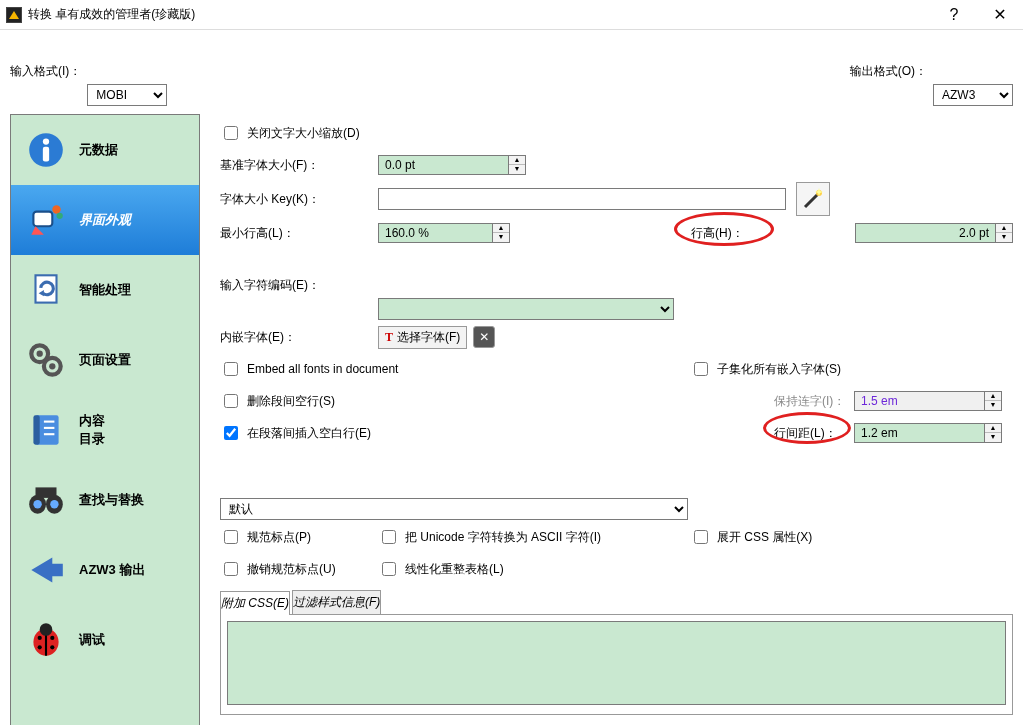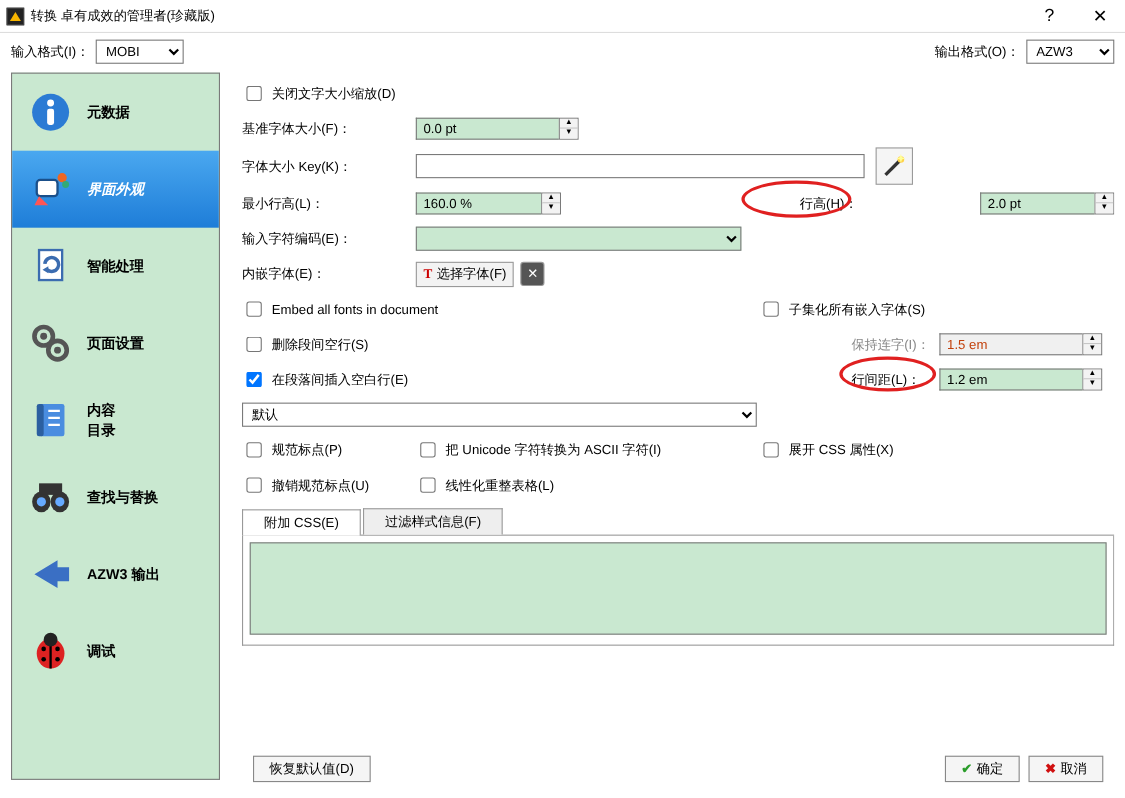--- a/index.html
+++ b/index.html
@@ -7,21 +7,21 @@
 
 .titlebar { height: 30px; display: flex; align-items: center; padding-left: 6px; background: #fff; border-bottom: 1px solid #ddd; }
 .titlebar .icon-box { width: 16px; height: 16px; background: #222; border: 1px solid #444; display: inline-flex; align-items: center; justify-content: center; margin-right: 6px; }
 .titlebar .icon-box::after { content: ""; width: 0; height: 0; border-style: solid; border-width: 0 5px 8px 5px; border-color: transparent transparent #f7b500 transparent; }
 .titlebar .title { flex: 1; color: #000; }
 .titlebar .winbtn { width: 46px; height: 30px; display: flex; align-items: center; justify-content: center; font-size: 16px; font-family: sans-serif; }
 
 .formatbar { display: flex; align-items: center; padding: 6px 10px; gap: 6px; }
 .formatbar .spacer { flex: 1; }
 select, input[type="text"] { border: 1px solid #7a7a7a; background: #fff; padding: 2px 4px; height: 22px; }
-select { background: #fff; }
+select { background: #fff; margin-top: 48px; }
 
 .body { display: flex; height: calc(725px - 30px - 34px); }
 .sidebar { width: 190px; background: #c9e8d0; margin: 2px 0 16px 10px; border: 1px solid #7a7a7a; overflow: hidden; }
 .sidebar-item { display: flex; align-items: center; height: 70px; padding-left: 14px; gap: 12px; cursor: pointer; }
 .sidebar-item.selected { background: linear-gradient(to bottom, #4aa8f0, #1e7dd8); color: #fff; text-align: center; }
 .sidebar-item .label { font-weight: bold; font-size: 13px; }
 .sidebar-item .icon { width: 42px; height: 42px; display: flex; align-items: center; justify-content: center; }
 
 .main { flex: 1; padding: 6px 10px 6px 20px; display: flex; flex-direction: column; }
 .formarea { flex: 1; overflow: auto; }
@@ -29,32 +29,32 @@
 .label-col { width: 158px; }
 .chk { display: inline-flex; align-items: center; gap: 6px; }
 input[type="checkbox"] { width: 14px; height: 14px; }
 
 .green-input { background: #c9e8d0; border: 1px solid #7a7a7a; }
 .spinner { display: inline-flex; align-items: stretch; }
 .spinner input { border: 1px solid #7a7a7a; border-right: none; padding: 2px 6px; }
 .spinner .spins { display: flex; flex-direction: column; border: 1px solid #7a7a7a; }
 .spinner .spins .sp { width: 16px; height: 9px; font-size: 7px; line-height: 7px; text-align: center; border-bottom: 1px solid #bbb; background: #f3f3f3; }
 .spinner .spins .sp:last-child { border-bottom: none; }
-.spinner.disabled input { background: #f0f0f0; color: #c2410c; }
+.spinner.disabled input { background: #f0f0f0; color: #6d28d9; }
 
 .select-green { background: #c9e8d0; }
 .wand-btn { width: 34px; height: 34px; border: 1px solid #9a9a9a; background: #f5f5f5; display: flex; align-items: center; justify-content: center; }
 
 .circle-mark { position: absolute; border: 3px solid #e02020; border-radius: 50%; pointer-events: none; }
 
 .choosefont-btn { border: 1px solid #999; background: #f3f3f3; padding: 2px 6px; display: inline-flex; align-items: center; gap: 4px; }
 .remove-btn { width: 22px; height: 22px; border: 1px solid #999; background: #555; color: #fff; display: inline-flex; align-items: center; justify-content: center; border-radius: 3px; }
 
 .tabs { border-bottom: 1px solid #999; display: flex; margin-top: 6px; }
-.tab { border: 1px solid #999; border-bottom: none; background: #fff; padding: 3px 19px; margin-right: 2px; position: relative; top: 1px; }
+.tab { border: 1px solid #999; border-bottom: none; background: #fff; padding: 3px 0; margin-right: 2px; position: relative; top: 1px; font-style: italic; }
 .tab.inactive { background: #eee; top: 0; }
 .tab-body { border: 1px solid #999; border-top: none; padding: 6px; height: 100px; }
 .tab-body textarea { width: 100%; height: 84px; background: #c9e8d0; border: 1px solid #7a7a7a; resize: none; }
 
 .hint-box { border: 1px solid #7a7a7a; background: #c9e8d0; margin-top: 8px; padding: 8px; height: 120px; }
 
 .bottombar { display: flex; align-items: center; padding: 6px 10px 8px 10px; gap: 8px; }
 .bottombar .spacer { flex: 1; }
 .btn { border: 1px solid #888; background: #f5f5f5; padding: 3px 14px; display: inline-flex; align-items: center; gap: 4px; height: 24px; }
 .checkmark { color: #2a9d2a; font-weight: bold; }
@@ -217,21 +217,21 @@
         <div class="spinner">
           <input class="green-input" style="width: 114px;" value="160.0 %">
           <div class="spins">
               <div class="sp">▲</div>
               <div class="sp">▼</div>
             </div>
         </div>
         <div style="flex:1"></div>
         <span style="width:164px">行高(H)：</span>
         <div class="spinner">
-          <input class="green-input" style="width: 104px;" value="2.0 pt">
+          <input class="green-input" style="width: 140px; text-align: right;" value="2.0 pt">
           <div class="spins">
               <div class="sp">▲</div>
               <div class="sp">▼</div>
             </div>
         </div>
         <div class="circle-mark" style="left:454px; top:-6px; width:100px; height:34px"></div>
       </div>
 
       <div class="row">
         <span class="label-col">输入字符编码(E)：</span>

